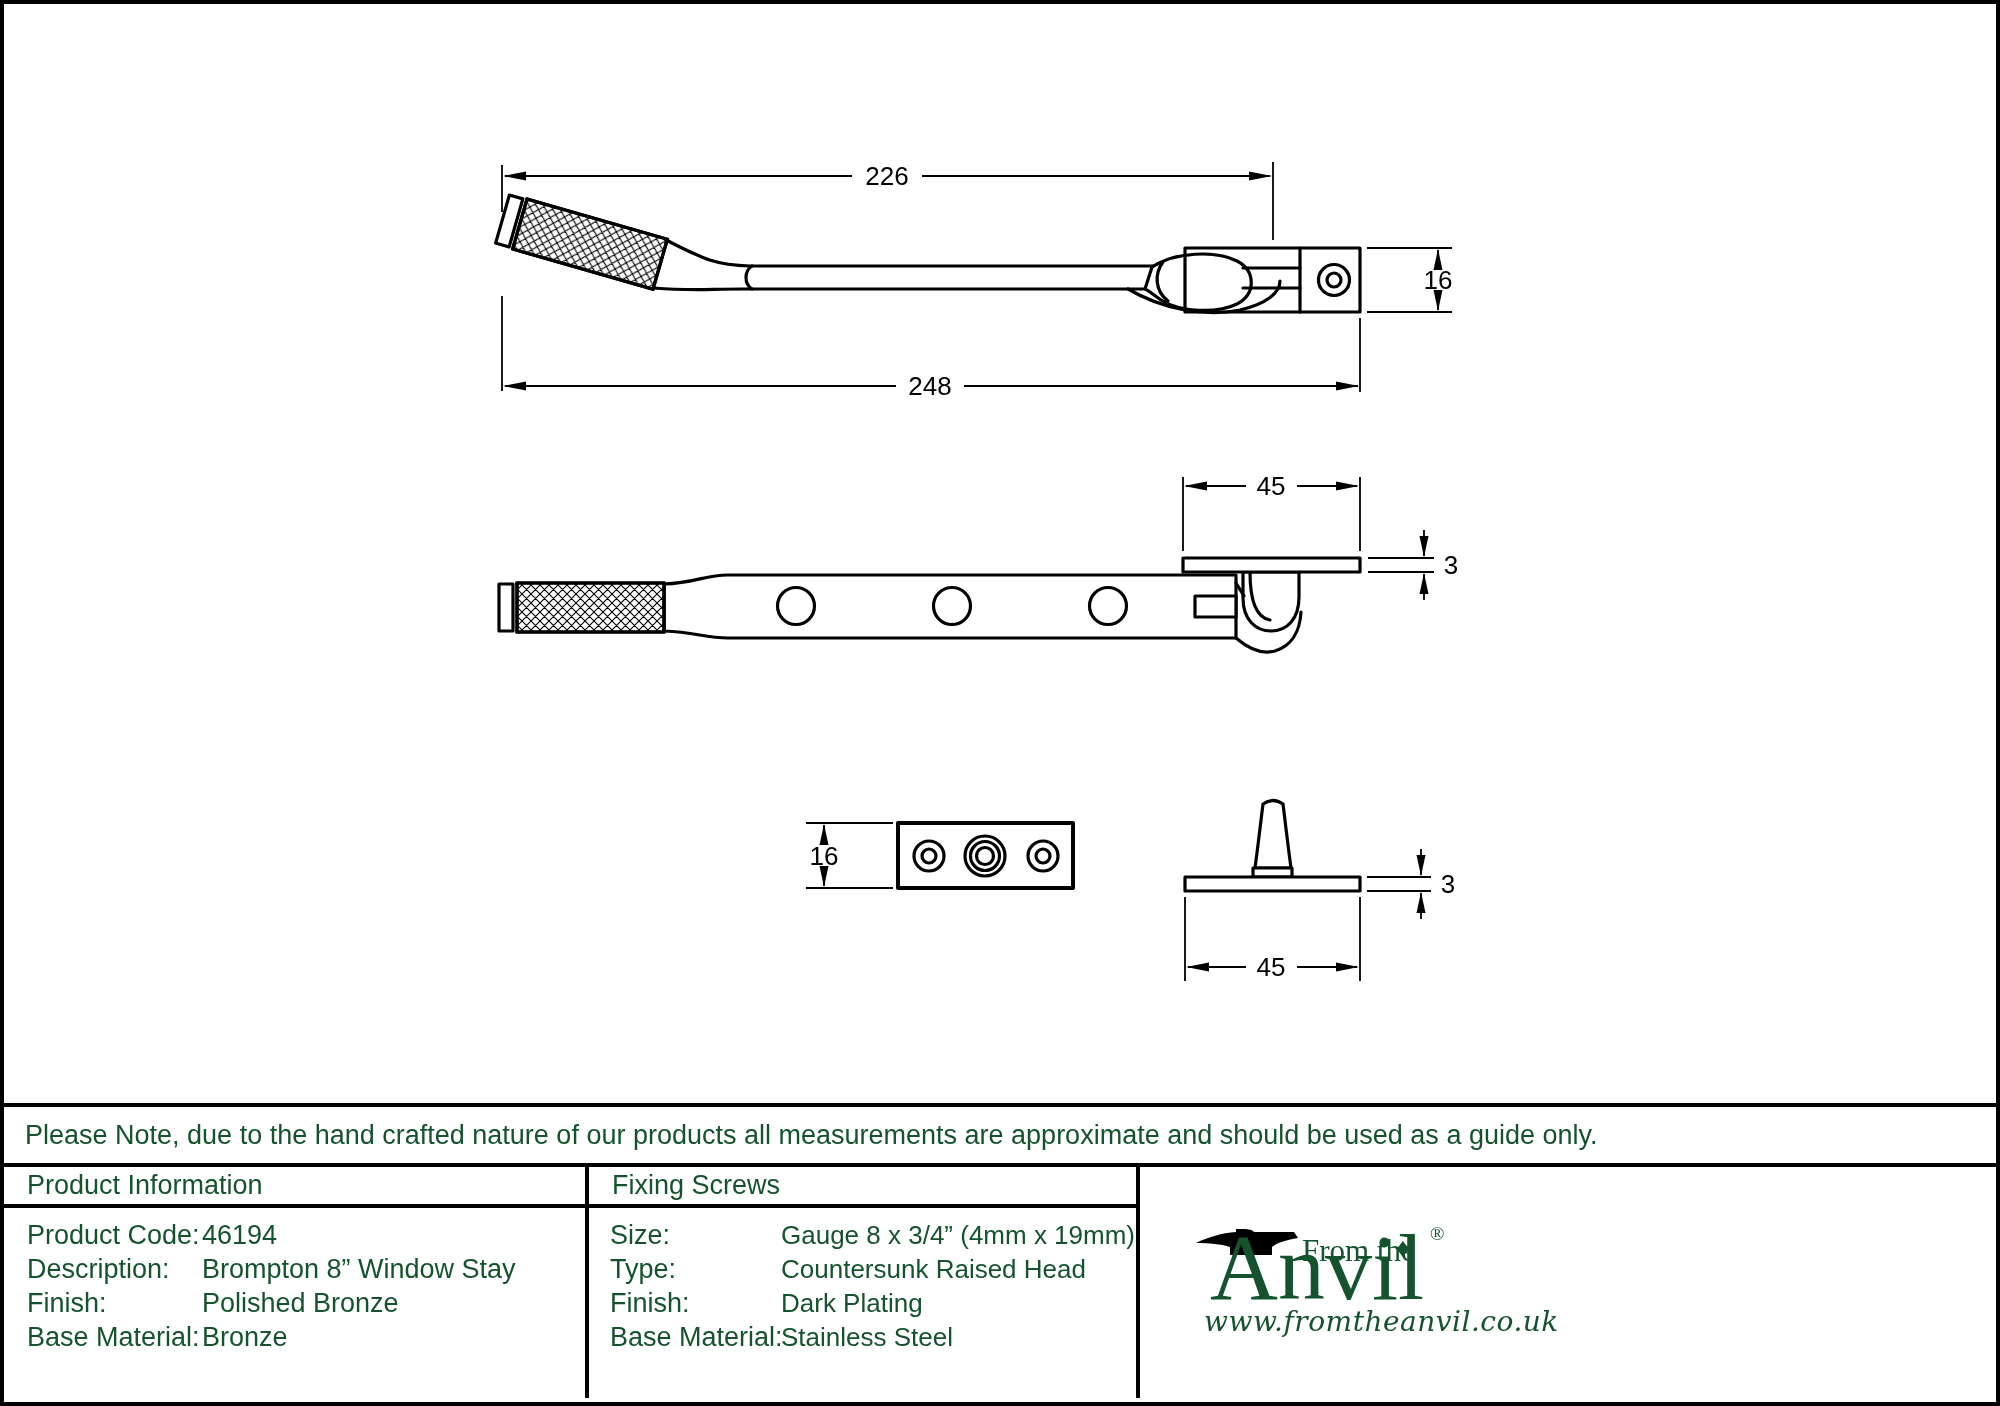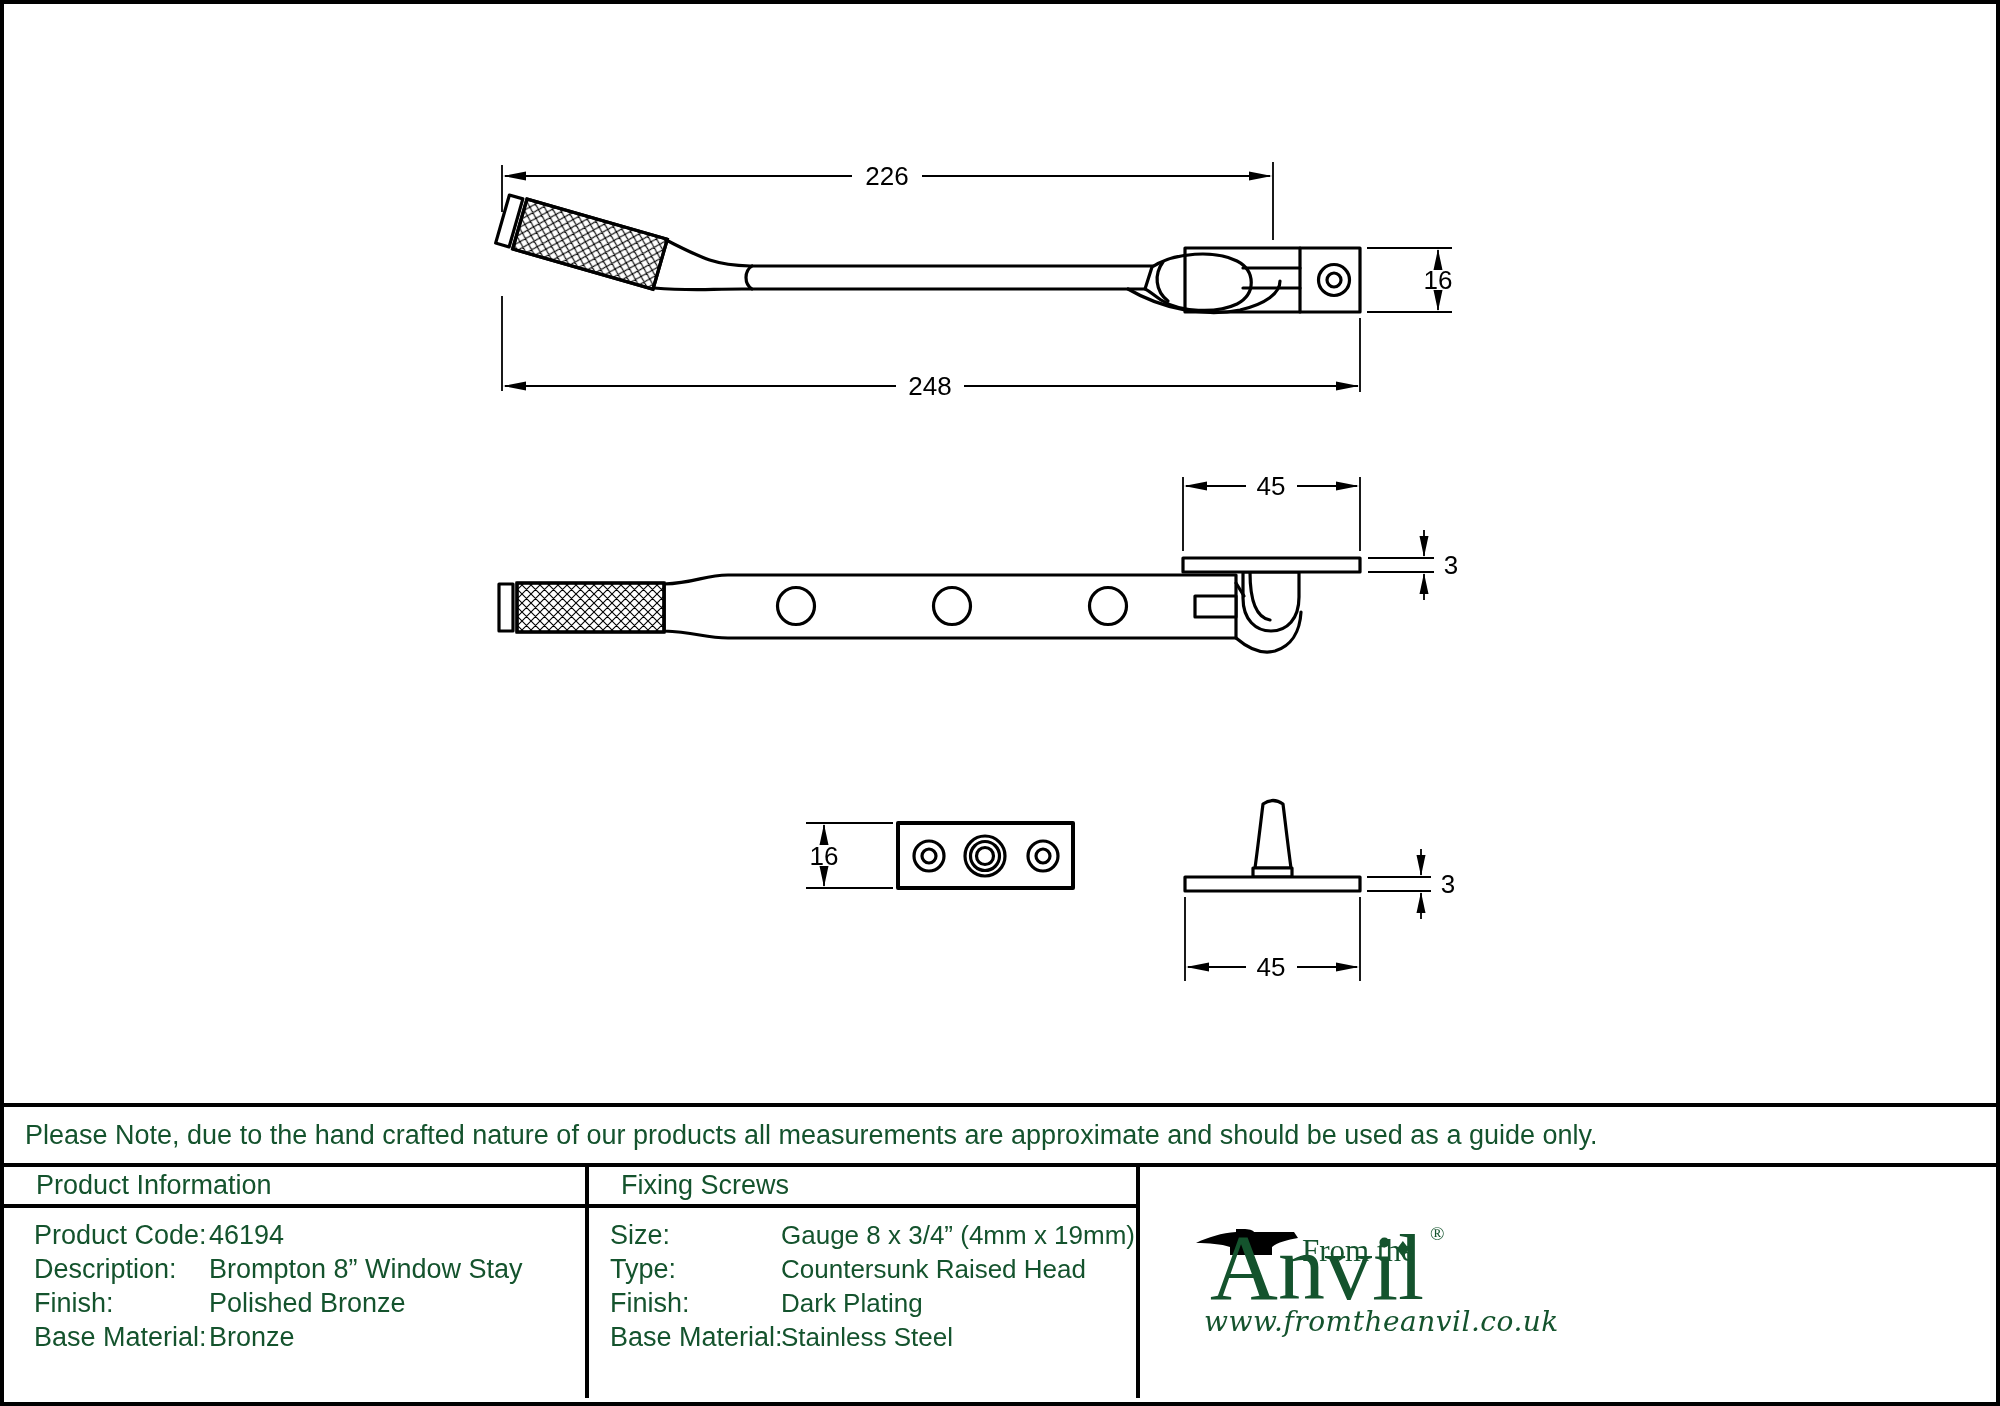--- a/index.html
+++ b/index.html
@@ -39,24 +39,24 @@
   .cell{box-sizing:border-box;}
   .cell + .cell{border-left:4px solid #000;}
   .c1{width:581px;}
   .c2{width:509px;}
   .c3{width:551px;}
   .c4{width:351px;position:relative;}
   .cell-header{
     box-sizing:border-box;height:41px;
     border-bottom:4px solid #000;
     line-height:36px;font-size:27px;
-    padding-left:32px;white-space:nowrap;
+    padding-left:23px;white-space:nowrap;
   }
   .cell-body{padding-top:10px;}
-  .kv-row{display:grid;grid-template-columns:175px 1fr;line-height:34px;font-size:27px;padding-left:30px;white-space:nowrap;}
+  .kv-row{display:grid;grid-template-columns:175px 1fr;line-height:34px;font-size:27px;padding-left:23px;white-space:nowrap;}
   .c3 .kv-row{grid-template-columns:171px 1fr;padding-left:21px;}
   .c3 .kv-row .v{font-size:26px;}
   .li-row{line-height:34px;font-size:27px;padding-left:21px;white-space:nowrap;}
 
   
   .logo-anvil-icon{position:absolute;left:56px;top:62px;}
   .logo-brand{
     position:absolute;left:70px;top:53px;
     font-family:"Liberation Serif",serif;
     font-size:94px;line-height:1;white-space:nowrap;

